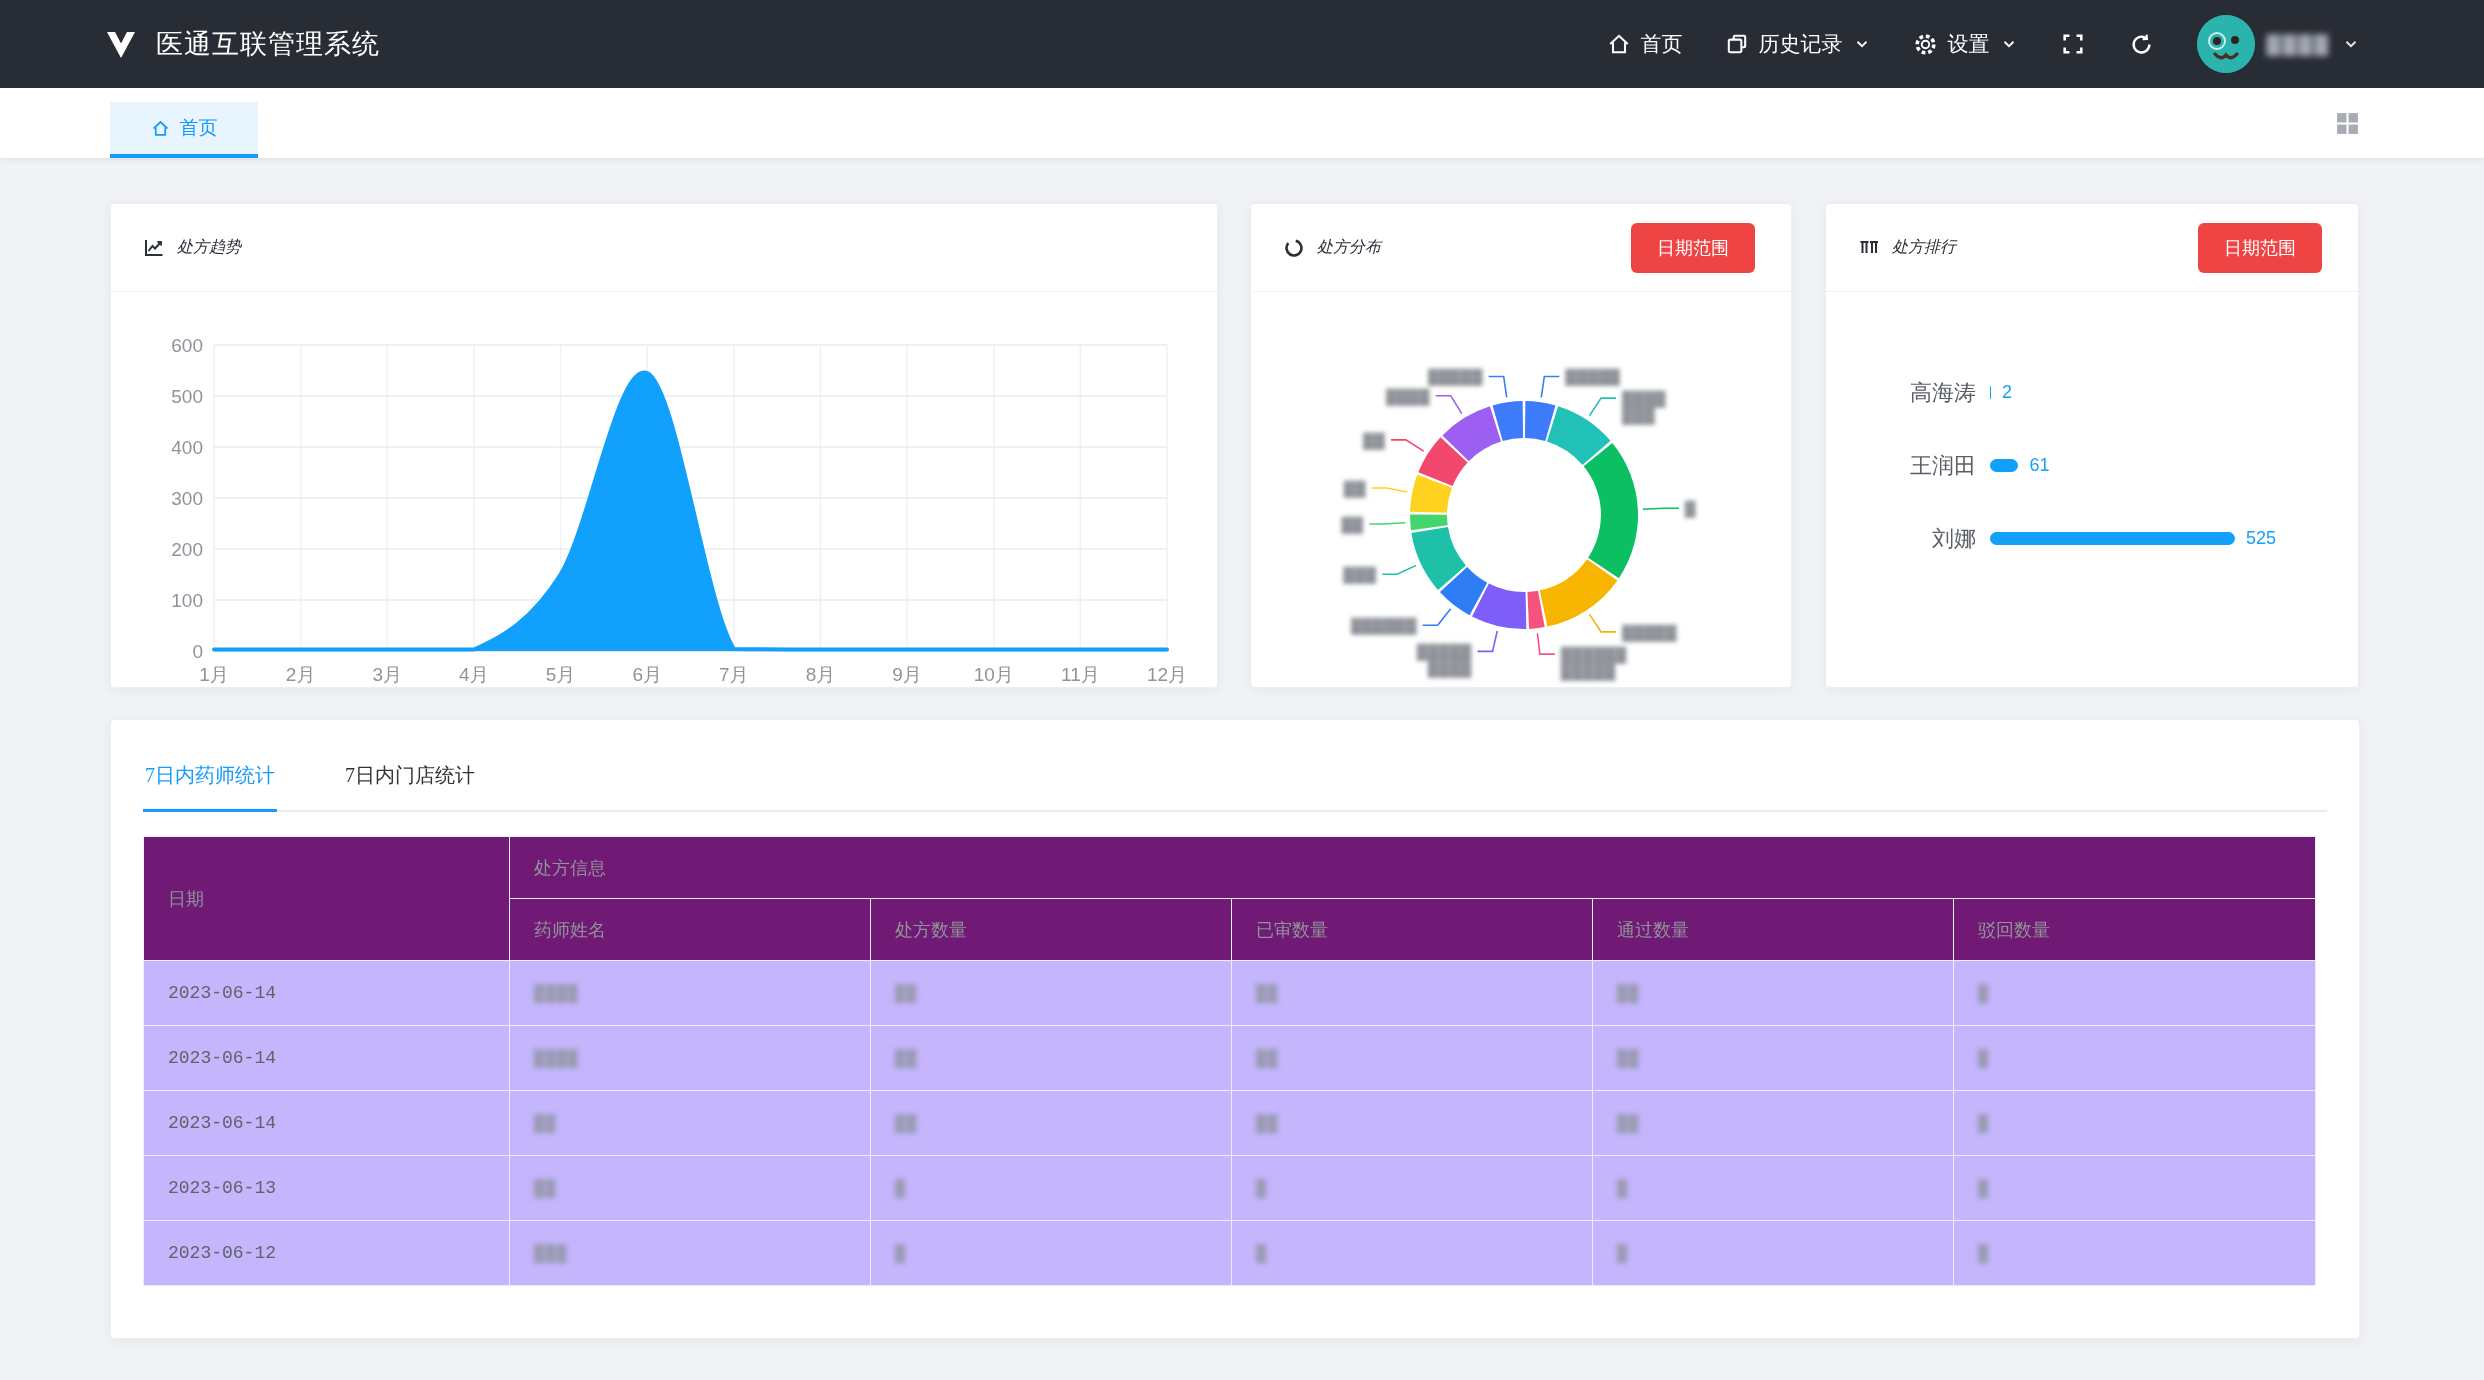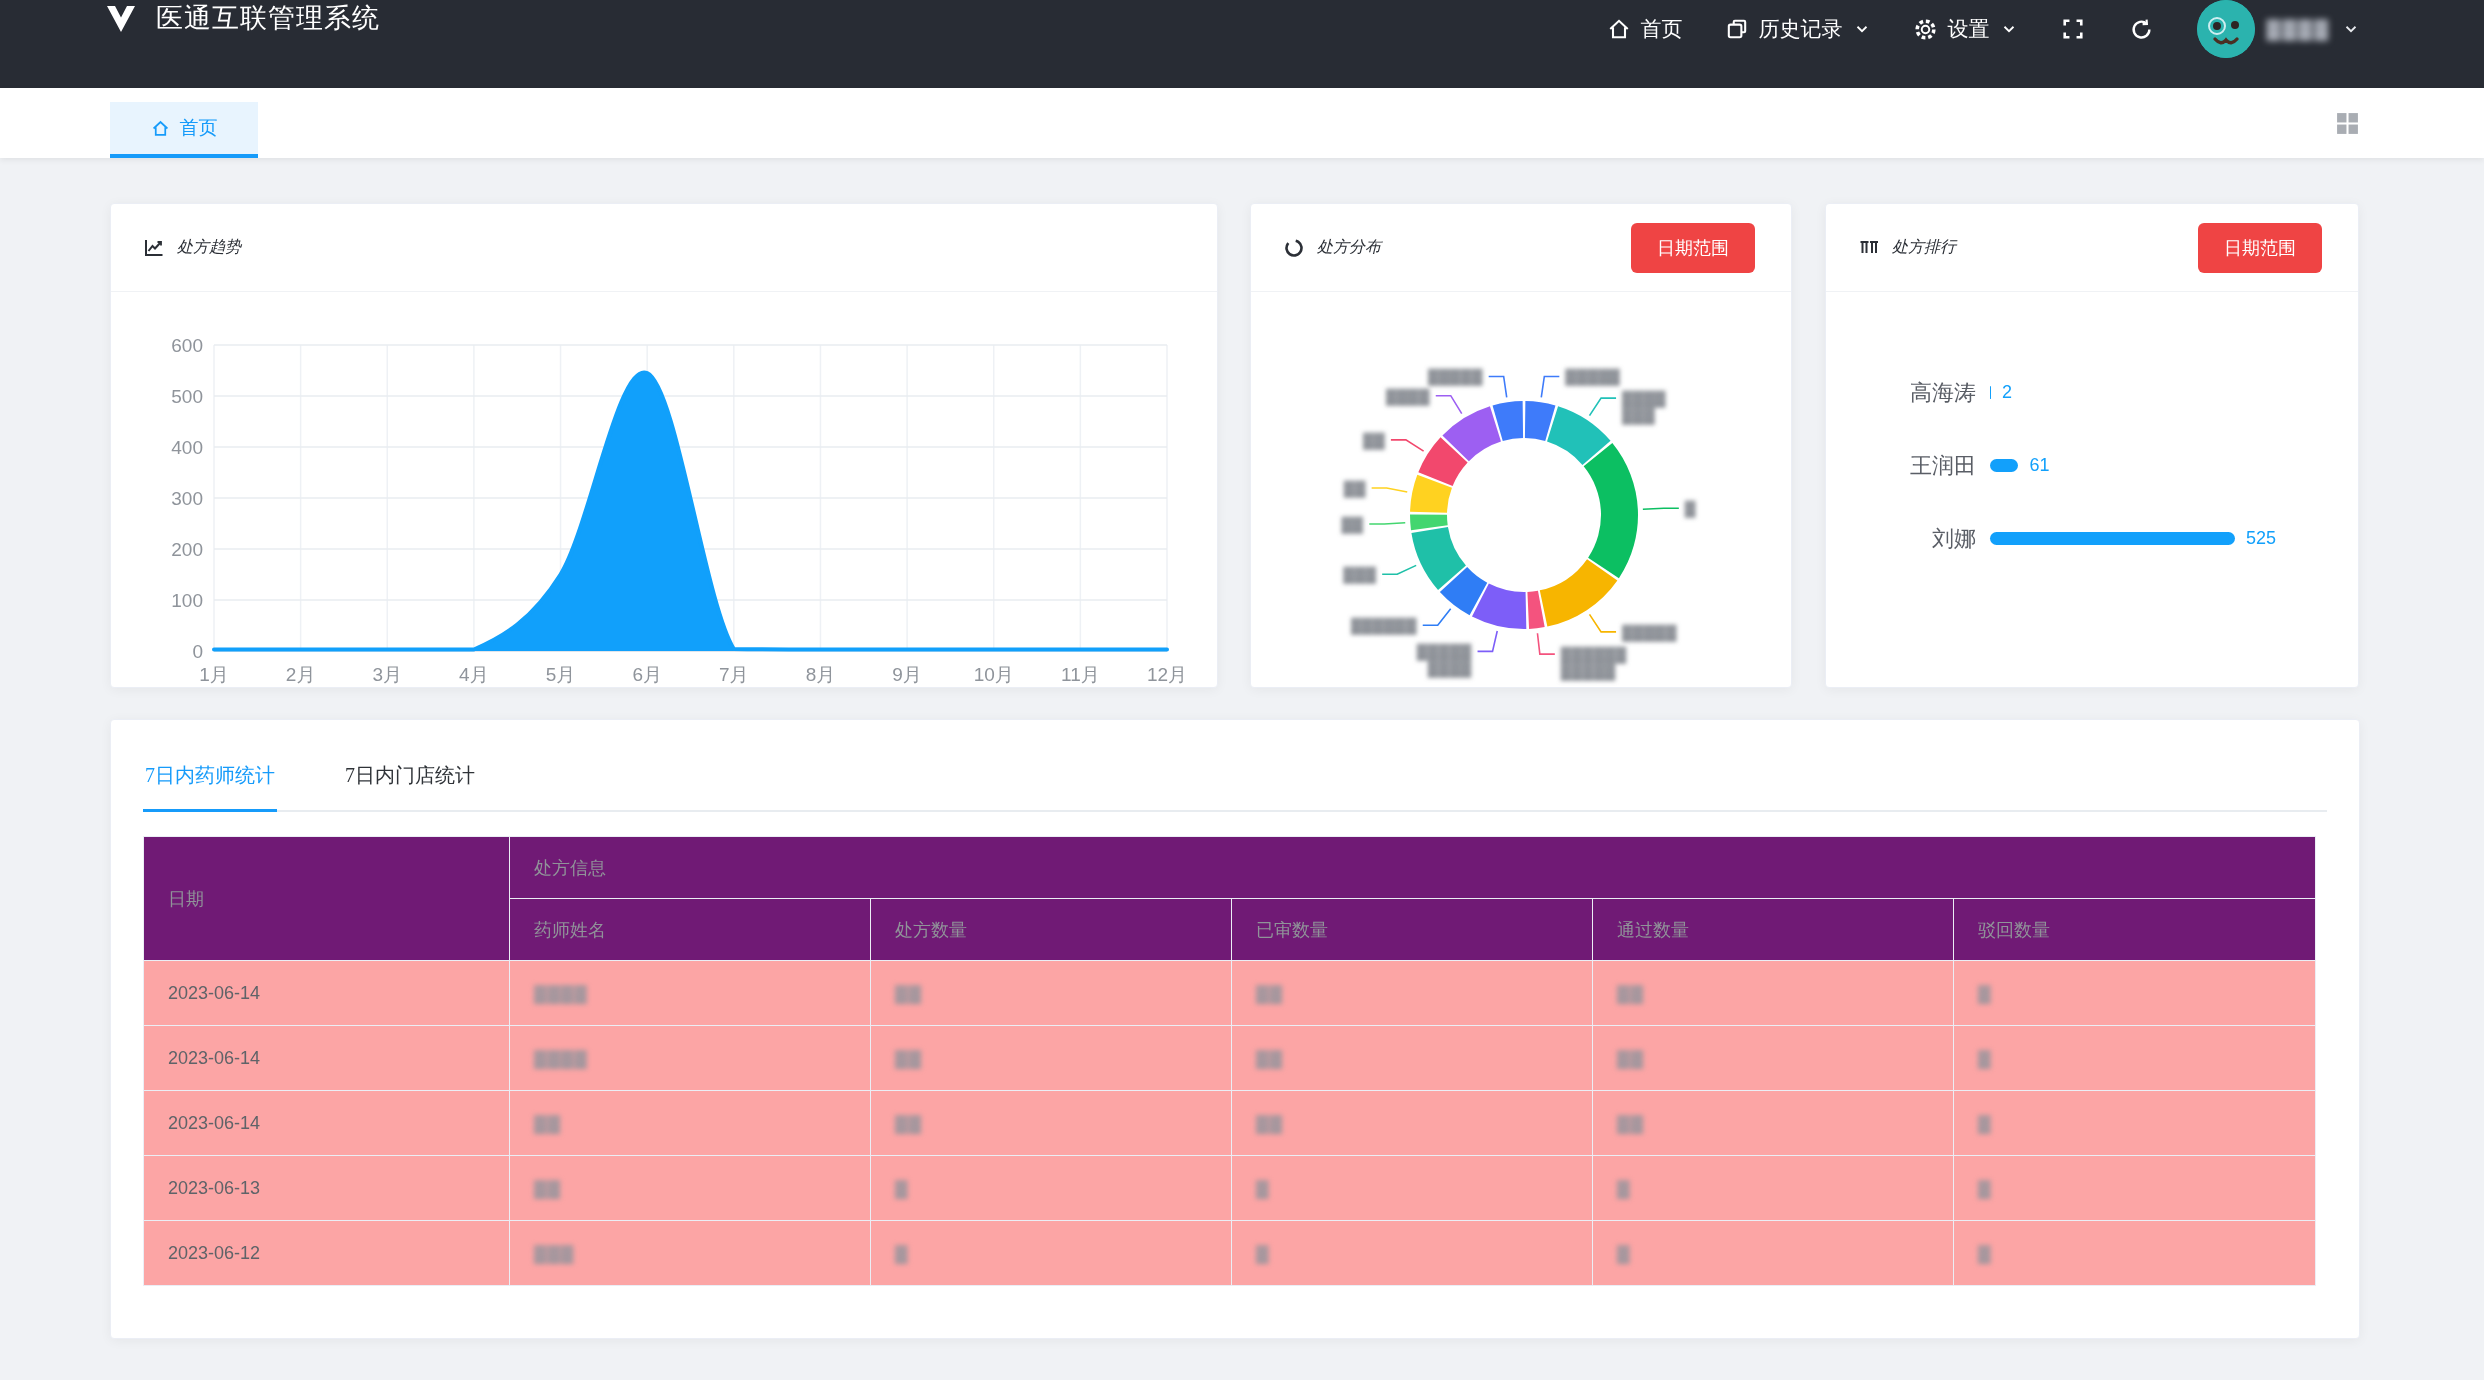--- a/index.html
+++ b/index.html
@@ -2,21 +2,21 @@
 <html><head>
 <meta charset="utf-8">
 <style>
   * { box-sizing: border-box; margin: 0; padding: 0; }
   html,body { width: 2484px; height: 1380px; overflow: hidden;
     font-family: "Liberation Sans", "DejaVu Sans", sans-serif;
     background: #f0f2f5; }
 
   
   .navbar { position: absolute; left:0; top:0; width:2484px; height:88px;
-    background:#282c34; display:flex; align-items:flex-start; color:#fff; }
+    background:#282c34; display:flex; align-items:center; color:#fff; }
   .brand { display:flex; align-items:center; margin-left:104px; gap:18px; }
   .brand-title { font-size:27px; letter-spacing:1px; color:#fff; }
   .nav-right { margin-left:auto; margin-right:124px; display:flex; align-items:center; gap:42px; }
   .nav-item { display:flex; align-items:center; gap:10px; font-size:21px; color:#fff;
     cursor:pointer; }
   .icon-btn { display:flex; align-items:center; cursor:pointer; }
   .user-box { display:flex; align-items:center; gap:12px; cursor:pointer; }
   .avatar { width:58px; height:58px; border-radius:50%; overflow:hidden; background:#2bb3ae; }
   .blur-light { color:#c7ccd6; filter: blur(3px); font-size:19px; letter-spacing:2px; }
 
@@ -58,21 +58,21 @@
   .tabs-header { display:flex; gap:66px; margin:28px 32px 0 32px;
     border-bottom:2px solid #e8ecf0;font-family:Liberation Serif, serif; }
   .tab-item { font-size:20px; color:#2f3338; padding:14px 2px 20px 2px; cursor:pointer; }
   .tab-item.active { color:#169bfa; border-bottom:3px solid #169bfa; margin-bottom:-2px; }
 
   table.stats { border-collapse:collapse; margin:24px 0 0 32px; table-layout:fixed;
     width:2172px; }
   table.stats th, table.stats td { border:1px solid #ebeef5; font-weight:normal;
     text-align:left; padding:0 0 0 24px; }
   table.stats thead th { background:#701a75; color:#909399; font-size:18px; height:62px; }
-  table.stats tbody td { background:#fca5a5; color:#5f6368; font-size:18px; height:65px; }
+  table.stats tbody td { background:#c4b5fd; color:#5f6368; font-size:18px; height:65px;font-family:Liberation Mono, monospace; }
   .blur-dark { color:#8d939c; filter: blur(2.6px); font-size:17px; letter-spacing:1px; }
 </style>
 </head>
 <body>
 
 <header class="navbar">
   <div class="brand">
     <svg width="34" height="32" viewBox="0 0 32 32">
       <path d="M2 4 L16 30 L30 4 L22 4 L16 15.5 L10 4 Z" fill="#ffffff"></path>
     </svg>

